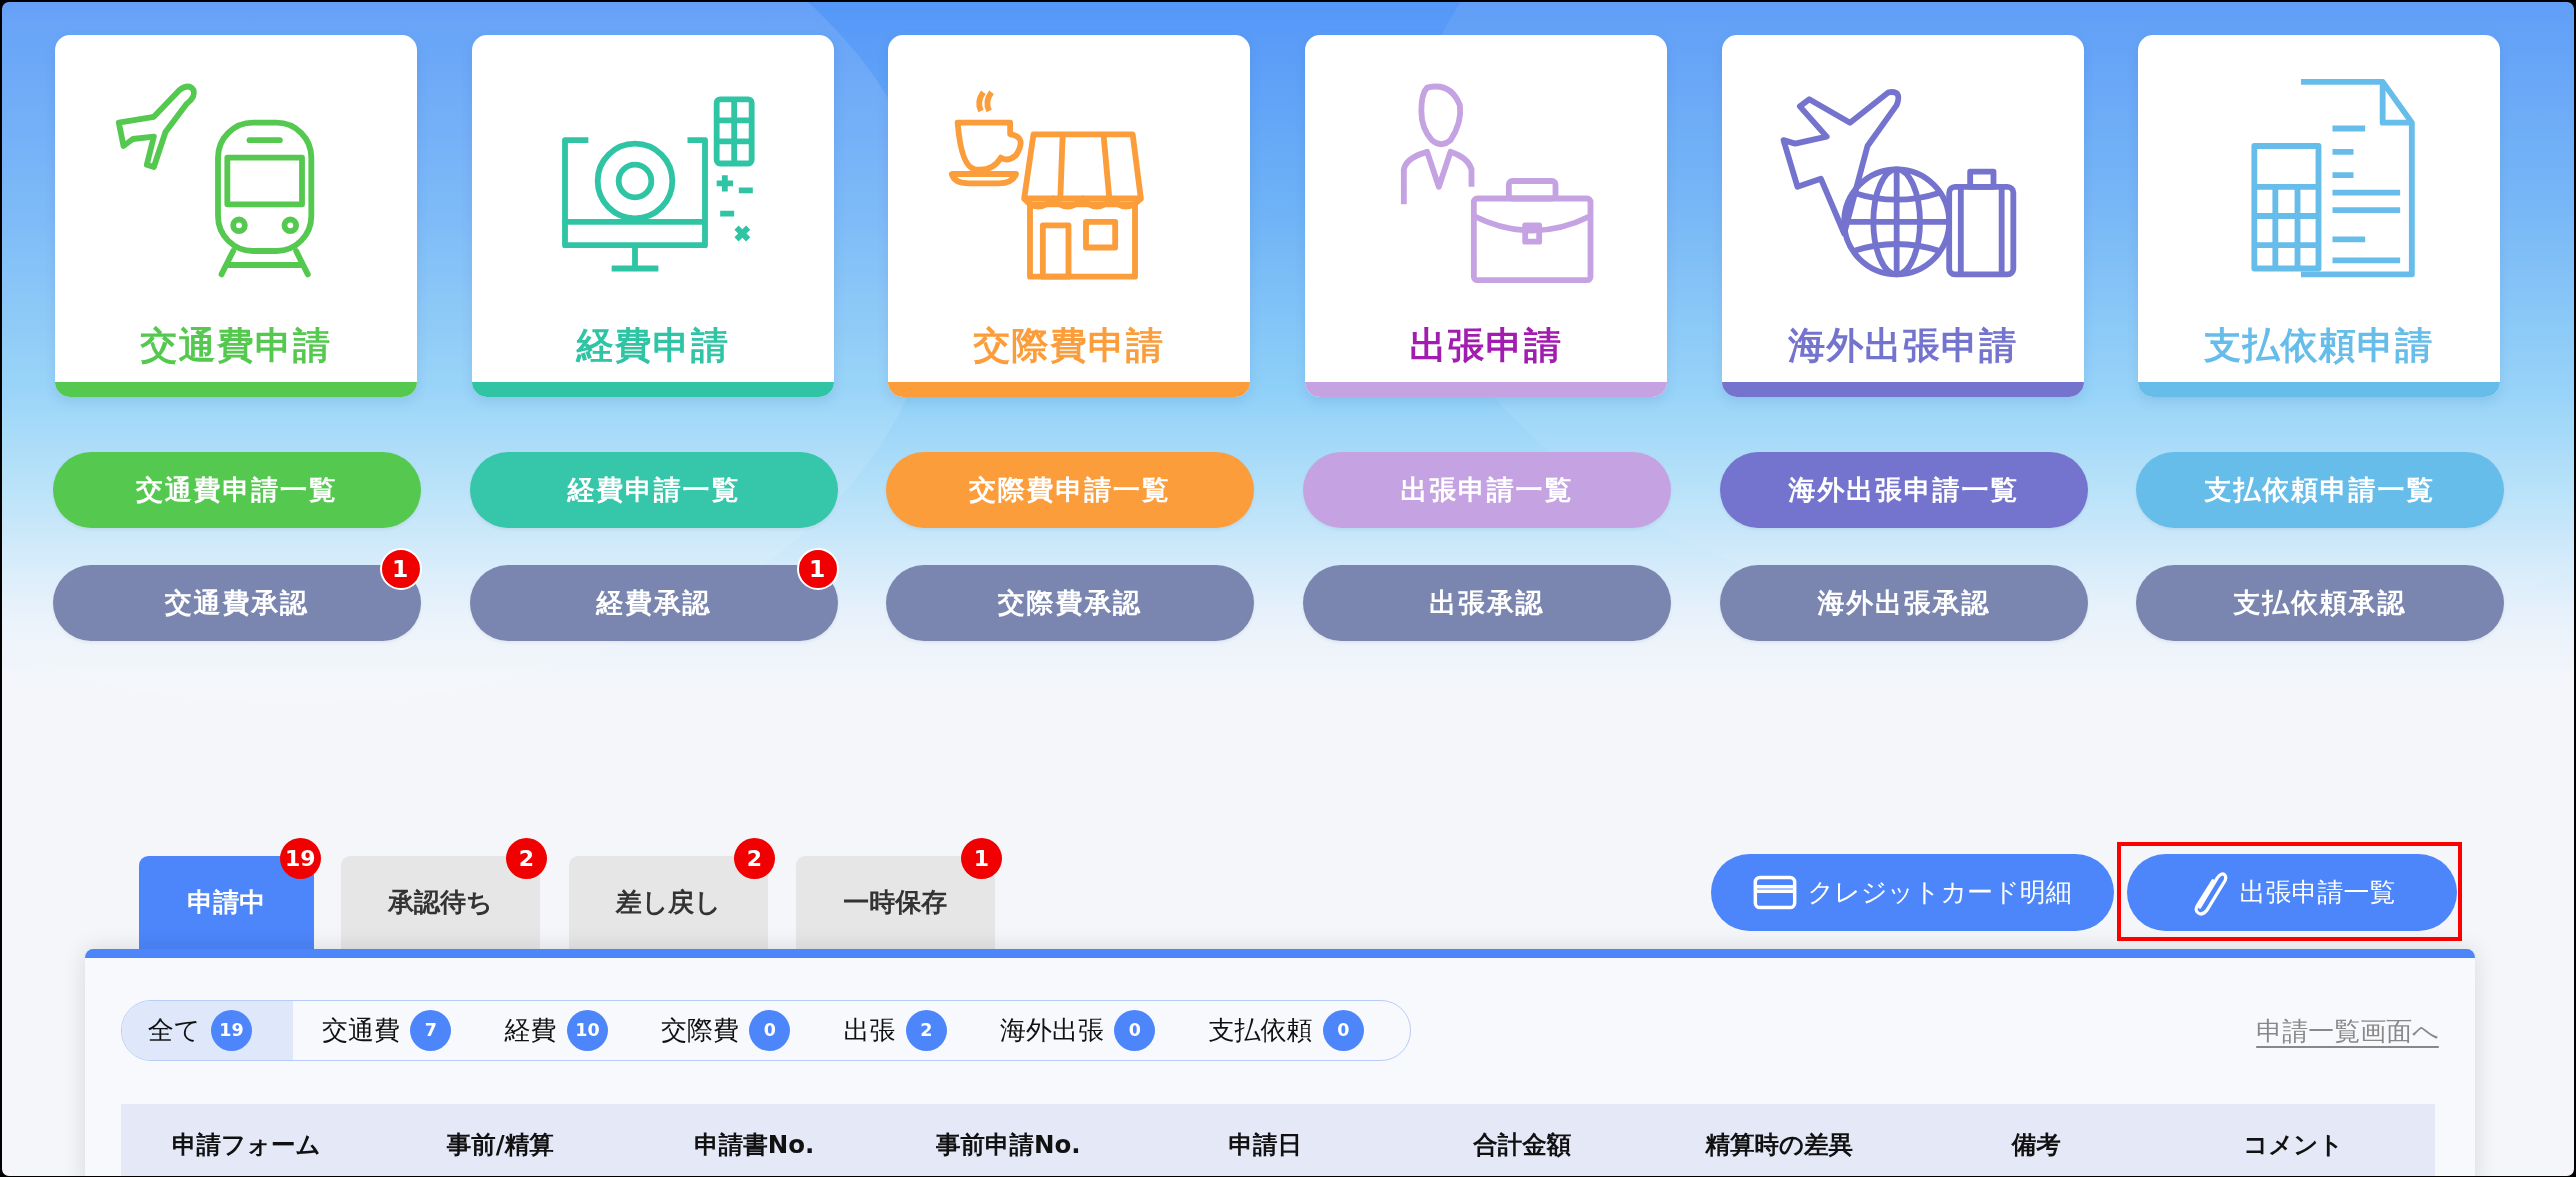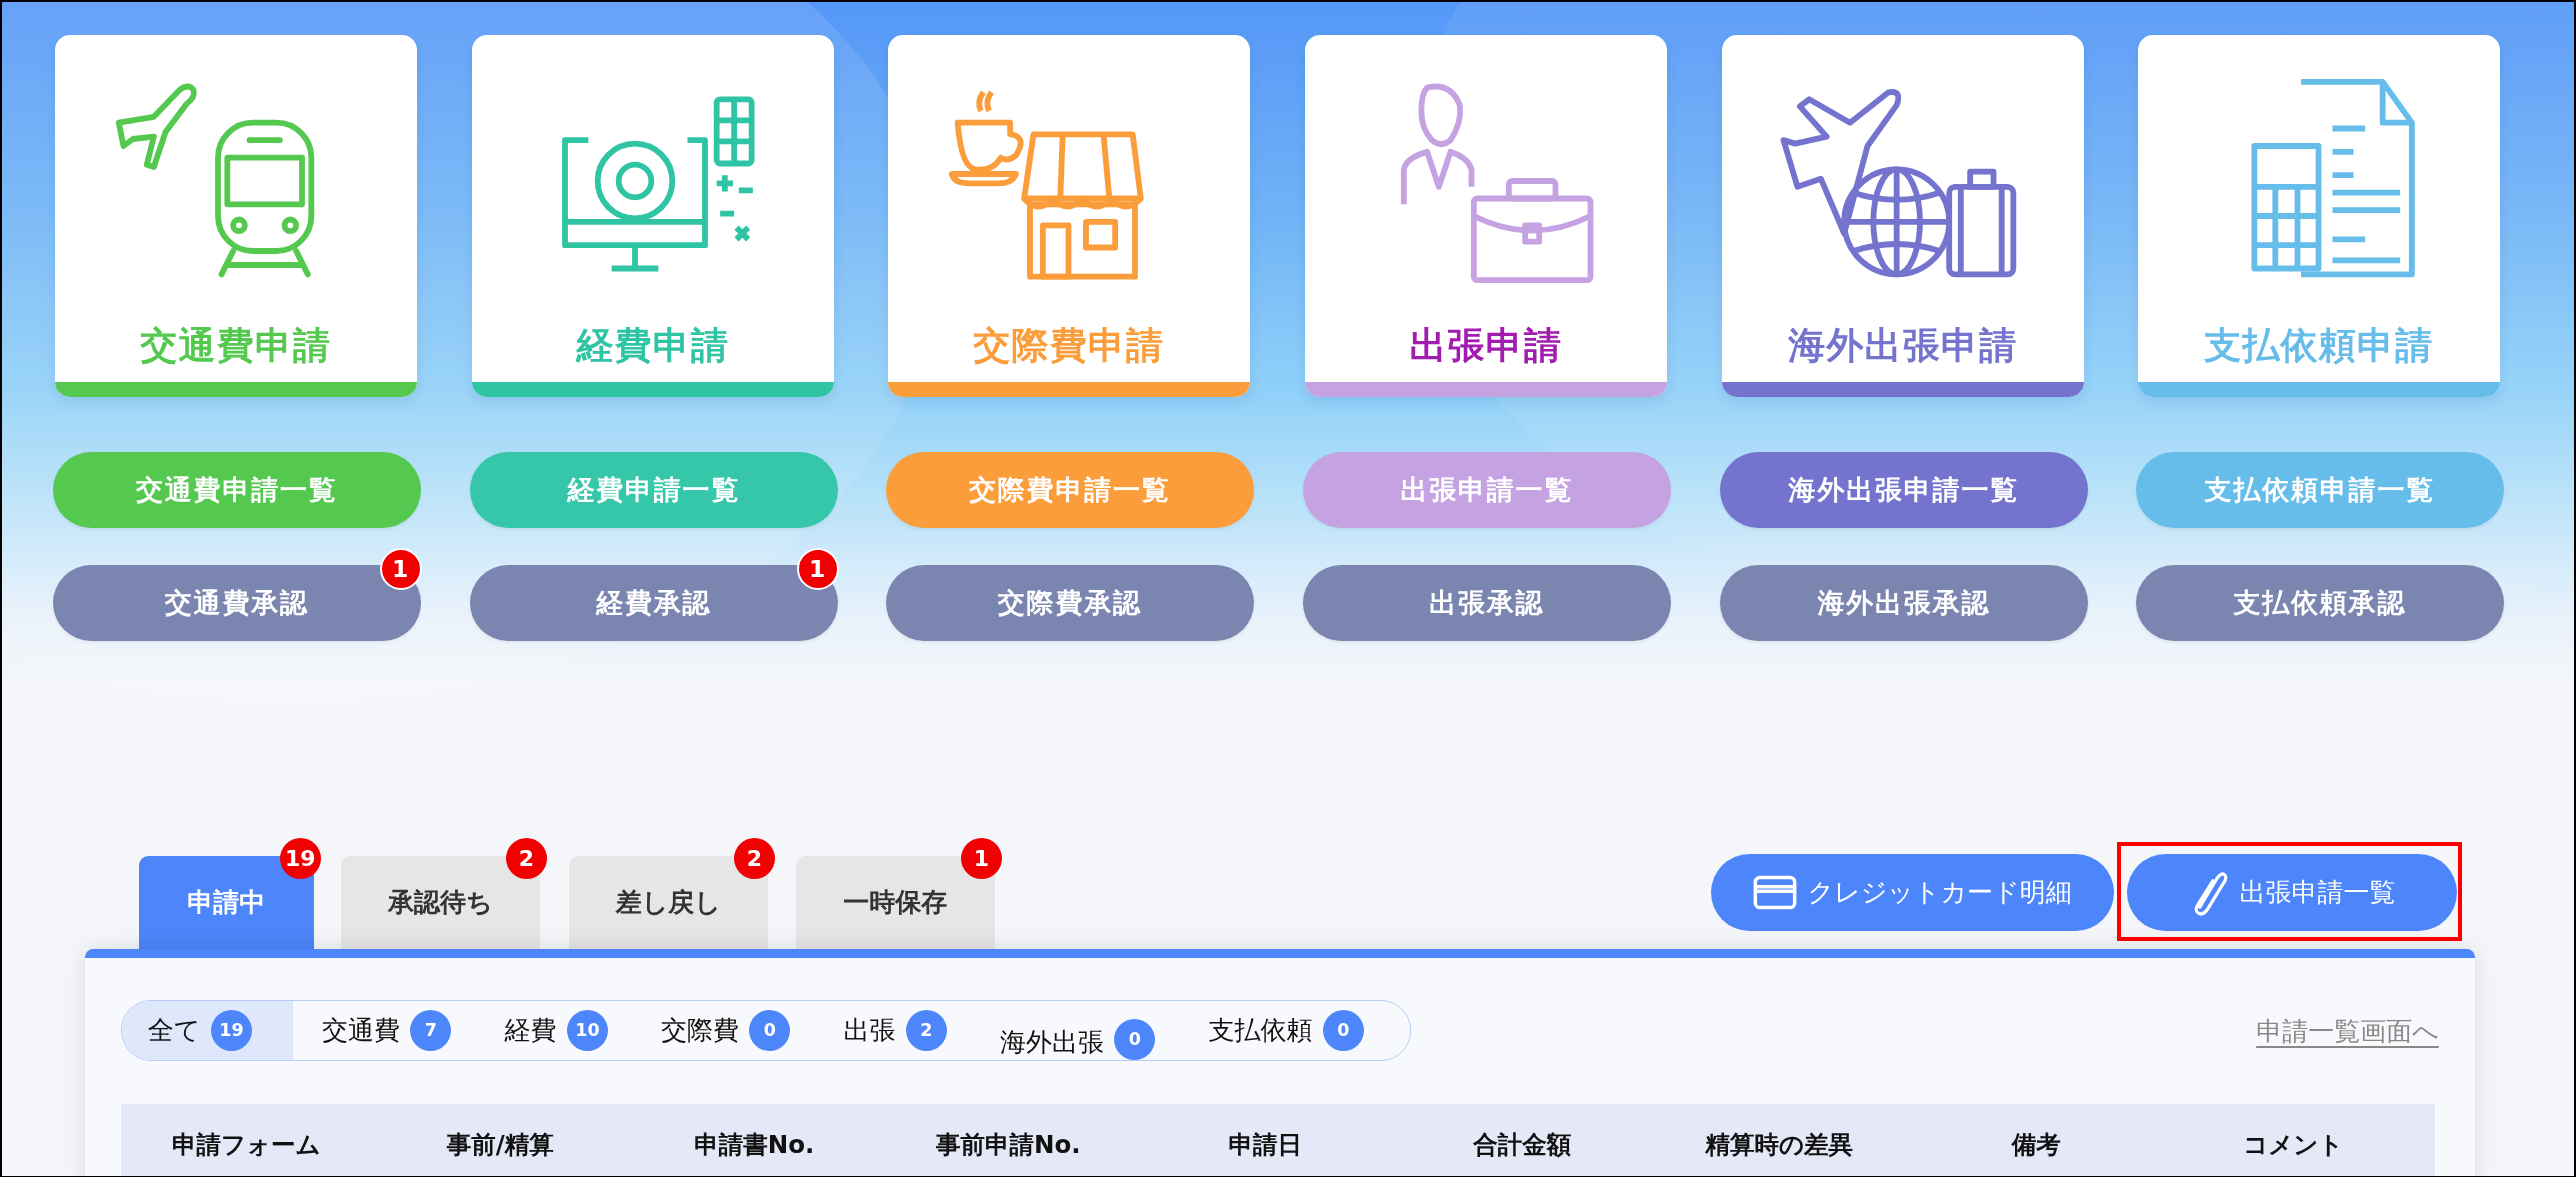--- a/index.html
+++ b/index.html
@@ -6,20 +6,21 @@
   html, body { width: 2576px; height: 1178px; overflow: hidden; }
   body {
     font-family: "DejaVu Sans", "Liberation Sans", sans-serif;
     background: #000;
     position: relative;
   }
   .frame {
     position: absolute; left: 1.8px; top: 1.8px; right: 1.8px; bottom: 1.8px;
     overflow: hidden;
     background: linear-gradient(180deg, #5597f8 0%, #6fb3f6 18%, #8fd0f8 33%, #b6e1f9 42%, #e7f1fb 52%, #f4f6fa 58%, #f4f6fa 100%);
+    border-radius: 7px;
   }
   .bg-shape {
     position: absolute; border-radius: 50%;
     background: rgba(255,255,255,0.10);
   }
   
   .cards { position: absolute; left: 53px; top: 33px; width: 2466px; height: 362px; }
   .card {
     position: absolute; top: 0; width: 362px; height: 362px;
     background: #fff; border-radius: 15px; overflow: hidden;
@@ -298,21 +299,21 @@
         <span class="count">10</span>
       </div>
       <div class="filter" style="padding-left:53px;">
         <span>交際費</span>
         <span class="count">0</span>
       </div>
       <div class="filter" style="padding-left:53px;">
         <span>出張</span>
         <span class="count">2</span>
       </div>
-      <div class="filter" style="padding-left:53px;align-items:flex-end;">
+      <div class="filter" style="padding-left:53px;">
         <span>海外出張</span>
         <span class="count">0</span>
       </div>
       <div class="filter" style="padding-left:53px;">
         <span>支払依頼</span>
         <span class="count">0</span>
       </div>
     </div>
     <div class="list-link">申請一覧画面へ</div>
 

